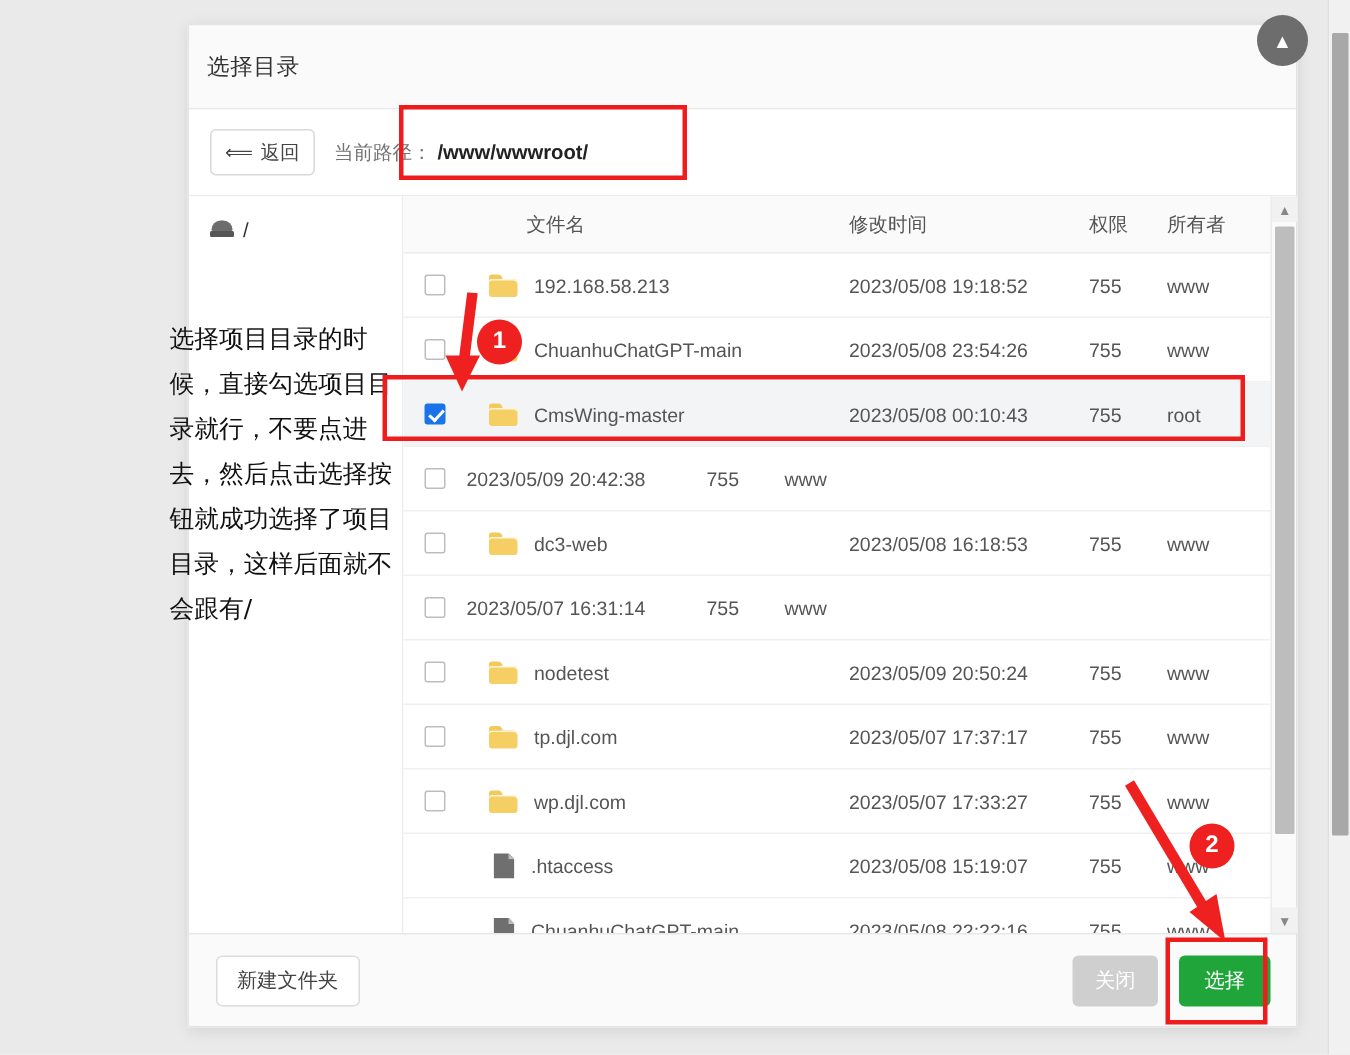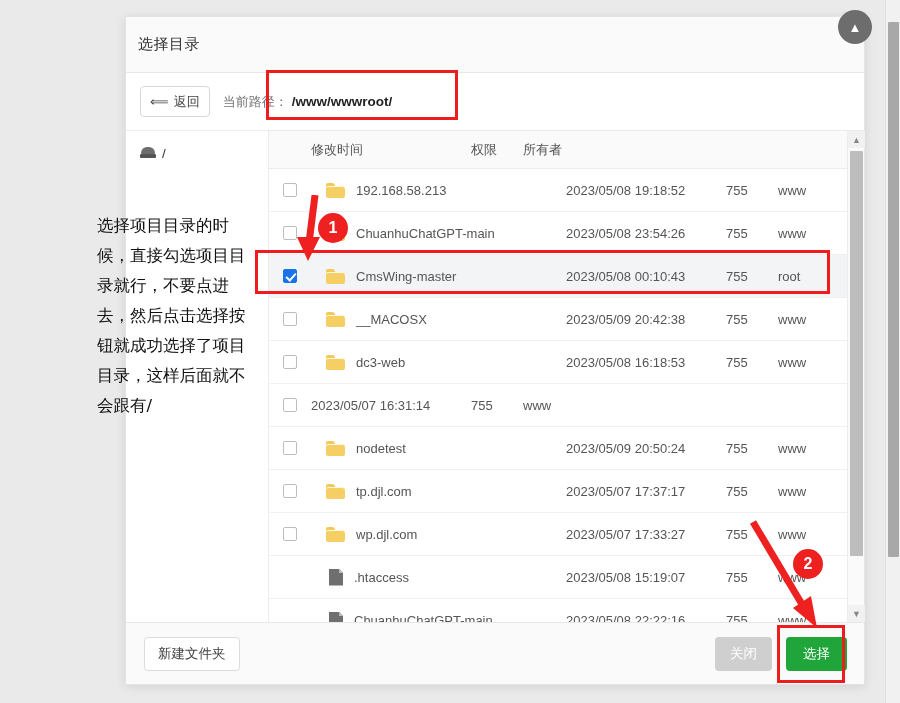--- a/index.html
+++ b/index.html
@@ -196,21 +196,21 @@
   .scrolltop {
     position: absolute; right: 28px; top: 10px;
     width: 34px; height: 34px; border-radius: 50%;
     background: #6d6d6d; color: #fff;
     display: flex; align-items: center; justify-content: center;
     font-size: 13px; cursor: pointer;
   }
 
   
   .ann-note {
-    position: absolute; left: 97px; top: 211px;
+    position: absolute; left: 113px; top: 211px;
     width: 150px;
     font-size: 16.5px; line-height: 30px; color: #111;
     font-family: "DejaVu Sans", sans-serif;
   }
   .hl-box { position: absolute; border: 3px solid #ee1c1c; pointer-events: none; }
   .hl-path   { left: 266px; top: 70px;  width: 192px; height: 50px; }
   .hl-row    { left: 255px; top: 250px; width: 575px; height: 44px; }
   .hl-select { left: 777px; top: 625px; width: 68px;  height: 58px; }
 
   .marker {
@@ -249,20 +249,21 @@
       <div class="tree">
         <div class="tree-item">
           <span class="disk-icon"></span>
           <span>/</span>
         </div>
       </div>
 
       <div class="table-wrap">
         <div class="thead">
           <div class="c-check"></div>
+          <div class="c-name">文件名</div>
           <div class="c-time">修改时间</div>
           <div class="c-perm">权限</div>
           <div class="c-owner">所有者</div>
         </div>
         <div class="tbody" id="tbody">
             <div class="row">
               <div class="c-check">
                 <span class="cb"></span>
               </div>
               <div class="c-name">
@@ -293,24 +294,20 @@
                 <span class="folder-icon"></span>
                 <span class="fname">CmsWing-master</span>
               </div>
               <div class="c-time">2023/05/08 00:10:43</div>
               <div class="c-perm">755</div>
               <div class="c-owner">root</div>
             </div>
             <div class="row">
               <div class="c-check">
                 <span class="cb"></span>
-              </div>
-              <div class="c-name">
-                <span class="folder-icon"></span>
-                <span class="fname">__MACOSX</span>
               </div>
               <div class="c-time">2023/05/09 20:42:38</div>
               <div class="c-perm">755</div>
               <div class="c-owner">www</div>
             </div>
             <div class="row">
               <div class="c-check">
                 <span class="cb"></span>
               </div>
               <div class="c-name">

